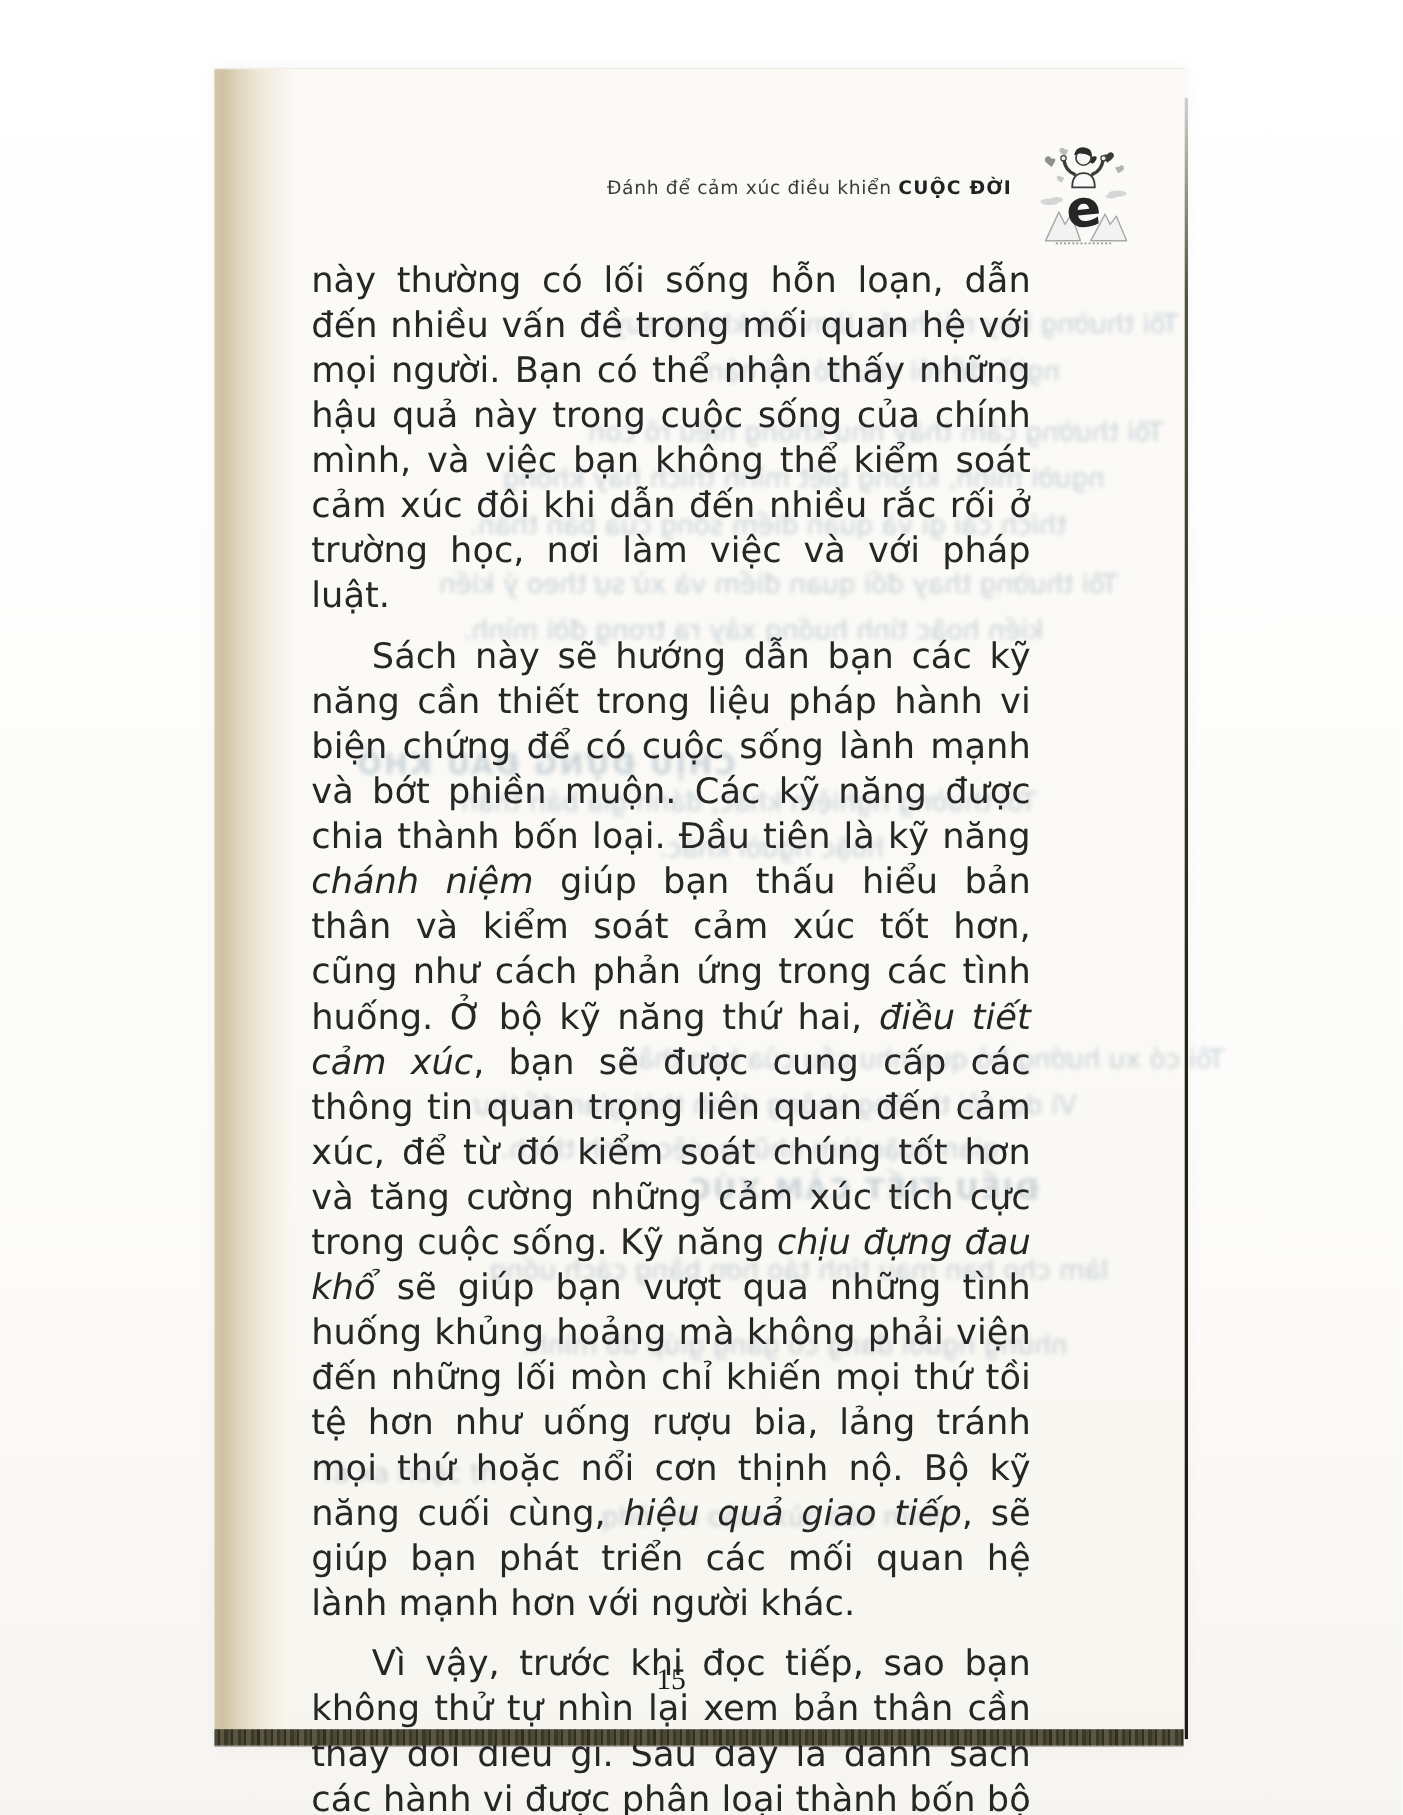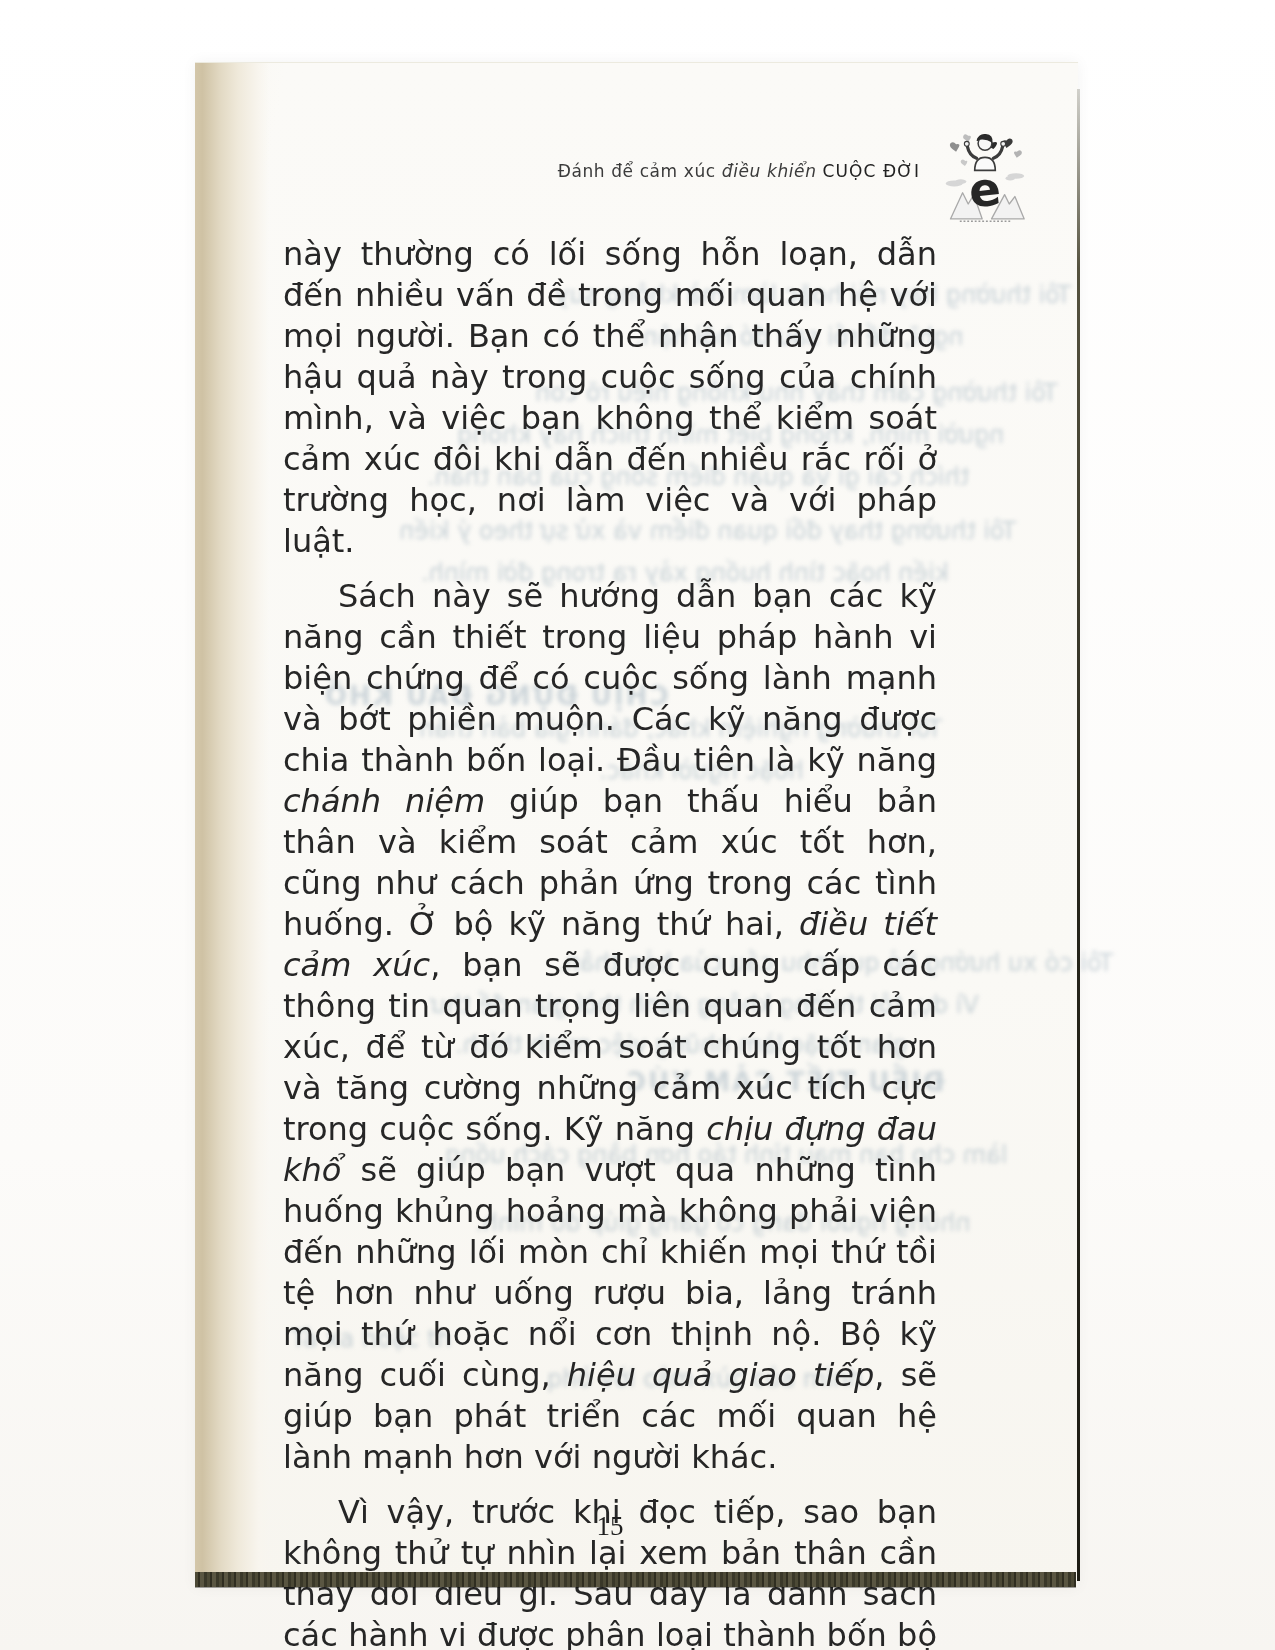--- a/index.html
+++ b/index.html
@@ -28,22 +28,22 @@
   }
   .left-curl{ 
     position:absolute;left:0;top:0;bottom:14px;width:74px;
     background:linear-gradient(90deg,#d3c6a9 0%,#cfc2a4 10%,#e2d9c3 34%,#efe9da 58%,#f8f5ee 86%,rgba(250,249,245,0) 100%);
   }
   
   .running-head{
     position:absolute;top:98px;right:158px;
     font-size:17px;color:#3b3b3b;letter-spacing:.6px;white-space:nowrap;
   }
-  .running-head .it{font-style:italic;}
-  .running-head .bd{font-weight:normal;color:#222;letter-spacing:1.1px;}
+  .running-head .it{}
+  .running-head .bd{font-weight:bold;color:#222;letter-spacing:1.1px;}
   
   .logo{position:absolute;top:66px;right:51px;width:84px;height:94px;}
   
   .body-text{
     position:absolute;left:88px;top:171px;width:654px;
     font-size:32px;line-height:41px;color:#262626;
     text-align:justify;
   }
   .para{margin:0 0 14px 0;}
   .para.indent{text-indent:55px;}

